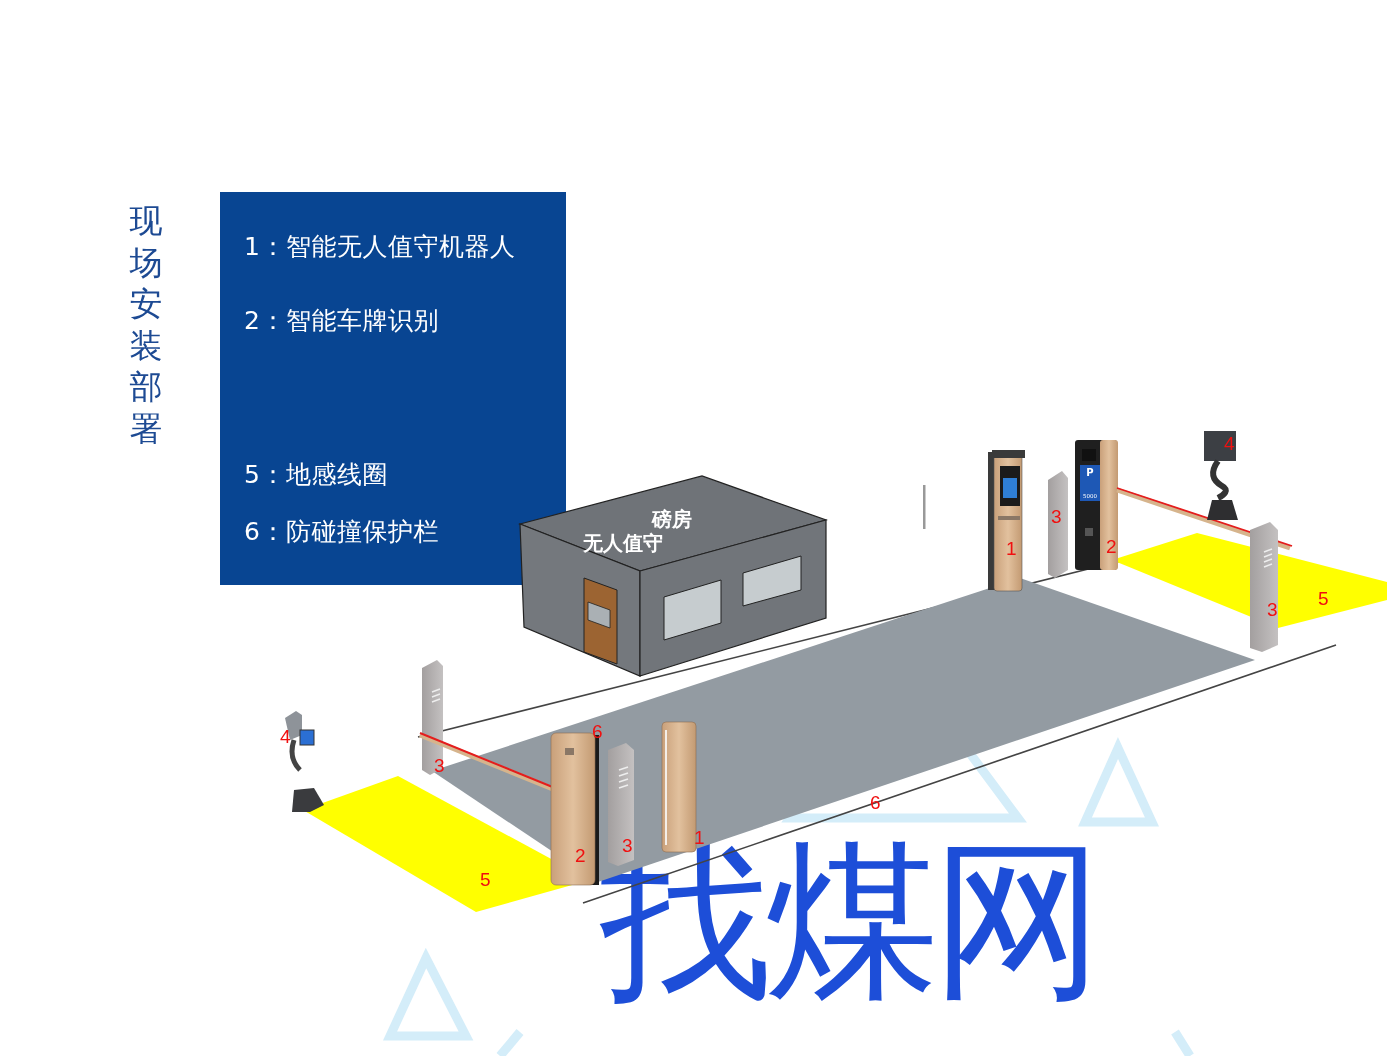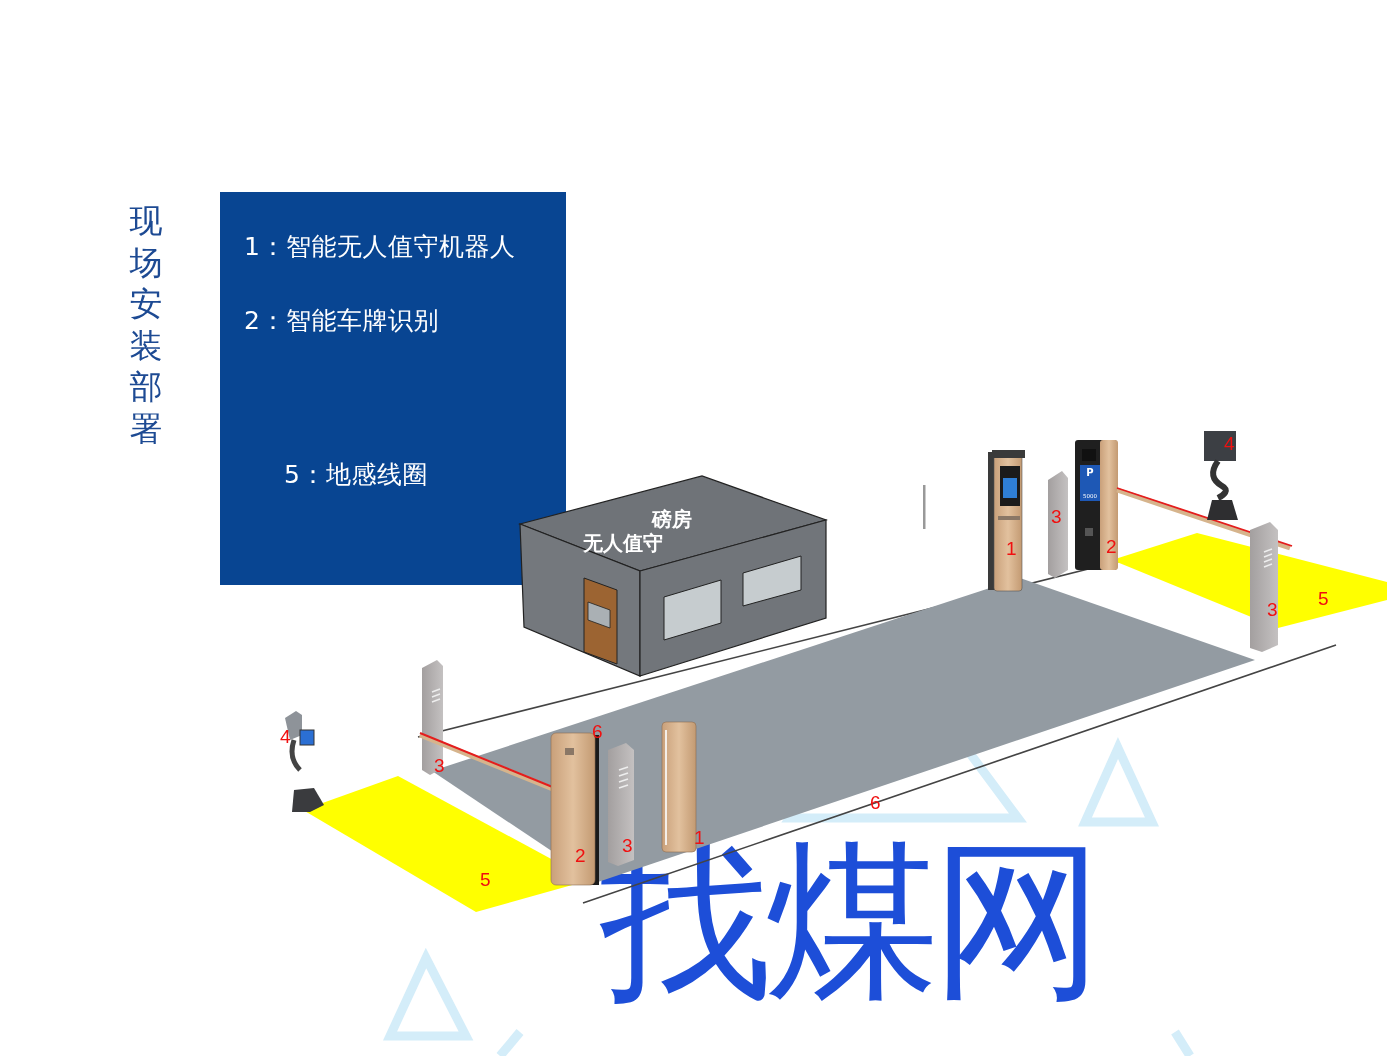--- a/index.html
+++ b/index.html
@@ -44,22 +44,25 @@
   <span>署</span>
 </div>
 
 <div class="legend-box">
   <div class="legend-item" style="top:38px;">
     <span class="num">1：</span><span>智能无人值守机器人</span>
   </div>
   <div class="legend-item" style="top:95px;margin-top:17px;">
     <span class="num">2：</span><span>智能车牌识别</span>
   </div>
-  <div class="legend-item" style="top:266px;margin-left:40px;">
+  <div class="legend-item" style="top:266px;">
     <span class="num">5：</span><span>地感线圈</span>
+  </div>
+  <div class="legend-item" style="top:323px;">
+    <span class="num">6：</span><span>防碰撞保护栏</span>
   </div>
 </div>
 
 <svg class="scene" width="1387" height="1056">
   <defs>
     <linearGradient id="gold" x1="0" x2="1" y1="0" y2="0">
       <stop offset="0" stop-color="#c9a07a"></stop>
       <stop offset="0.5" stop-color="#e2c19e"></stop>
       <stop offset="1" stop-color="#c39a72"></stop>
     </linearGradient>

